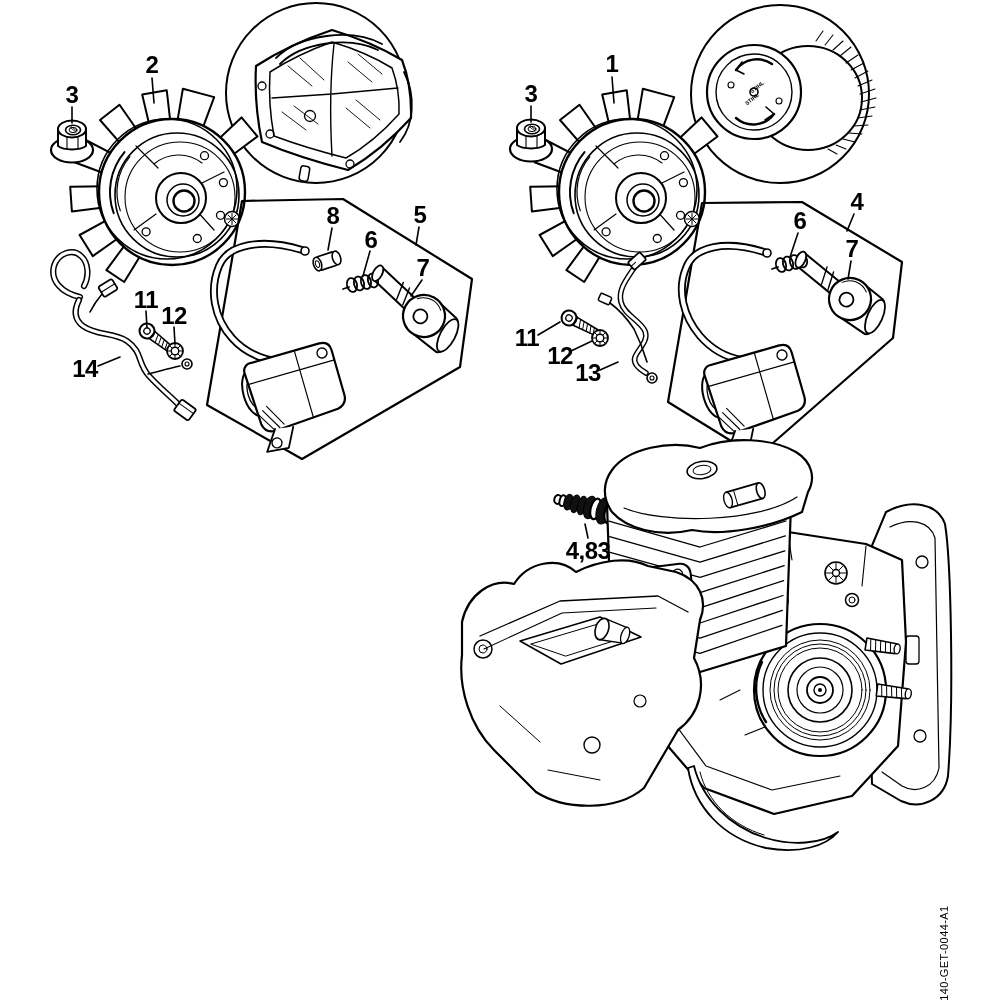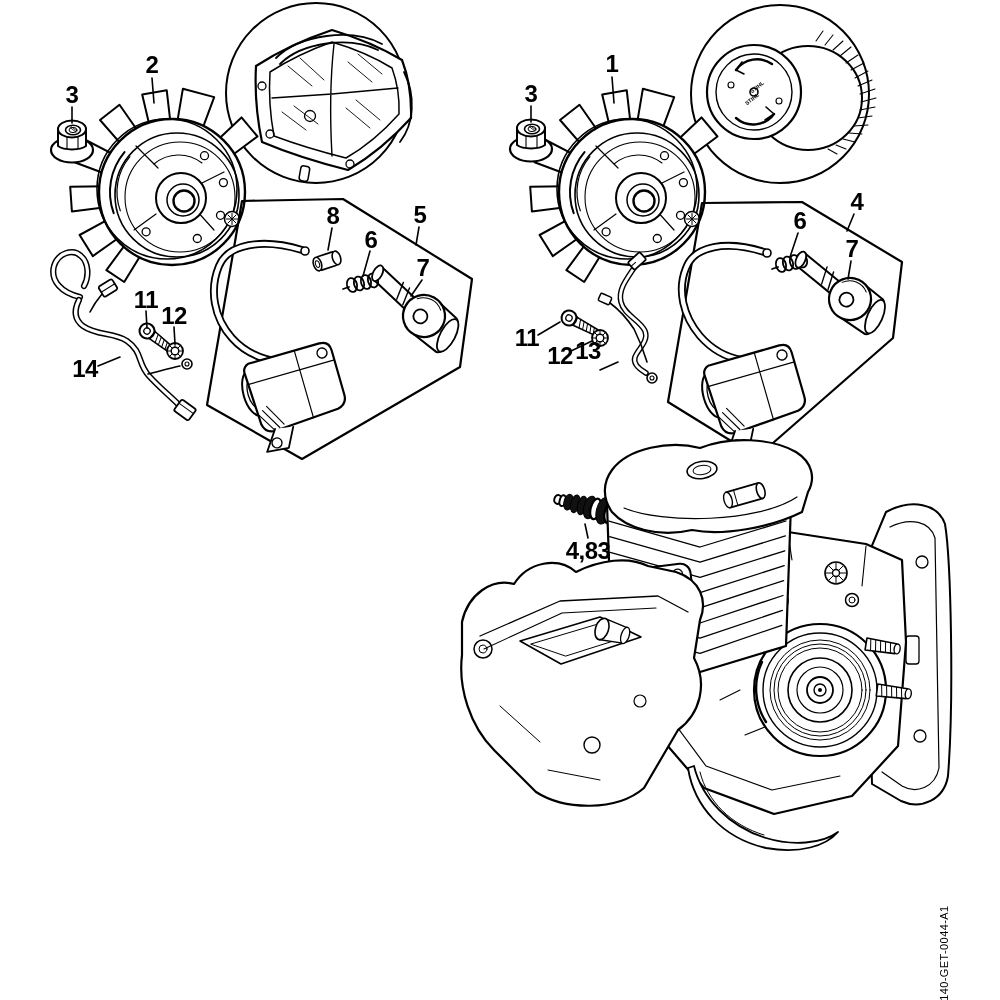--- a/index.html
+++ b/index.html
@@ -393,19 +393,19 @@
   <div class="callout" style="left:371px;top:240px">6</div>
   <div class="callout" style="left:423px;top:268px">7</div>
   <div class="callout" style="left:857px;top:202px">4</div>
   <div class="callout" style="left:800px;top:221px">6</div>
   <div class="callout" style="left:852px;top:249px">7</div>
   <div class="callout" style="left:146px;top:300px">11</div>
   <div class="callout" style="left:174px;top:316px">12</div>
   <div class="callout" style="left:85px;top:369px">14</div>
   <div class="callout" style="left:527px;top:338px">11</div>
   <div class="callout" style="left:560px;top:356px">12</div>
-  <div class="callout" style="left:588px;top:351px">13</div>
+  <div class="callout" style="left:588px;top:373px">13</div>
   <div class="callout" style="left:588px;top:551px">4,83</div>
 
   <div class="docnum">1140-GET-0044-A1</div>
   <span class="brand b1">STIHL</span>
   <span class="brand b2">STIHL</span>
 </div>
 
 </body></html>

